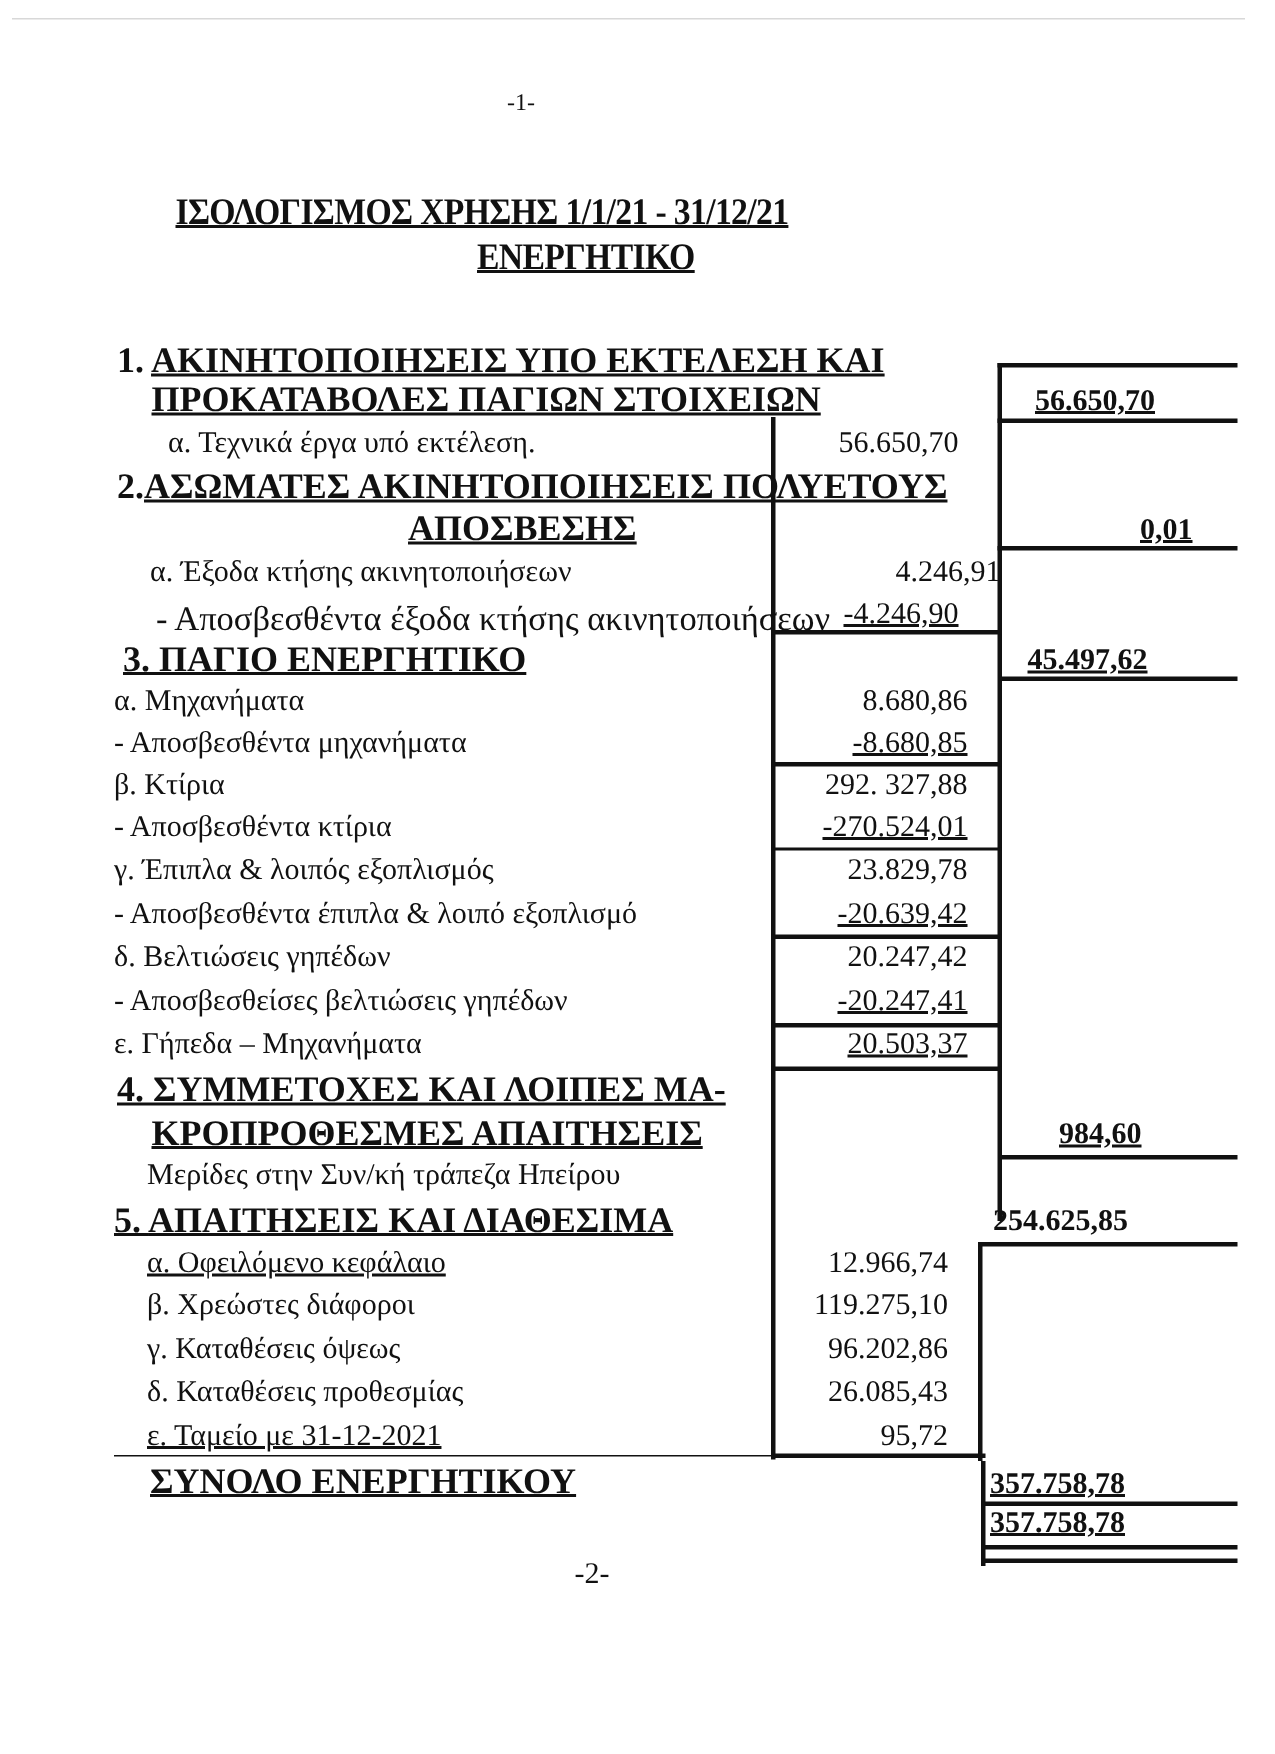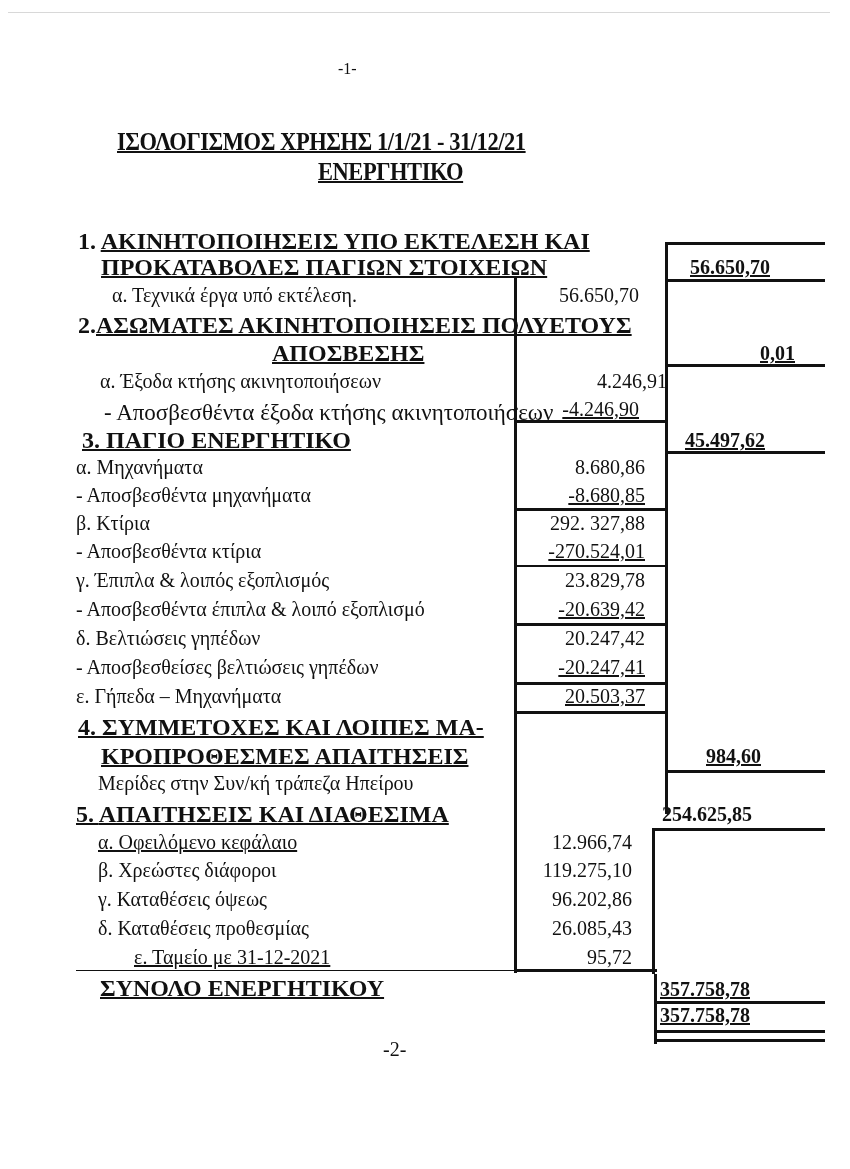--- a/index.html
+++ b/index.html
@@ -92,21 +92,21 @@
 </div>
 <div class="abs bnum" style="left:662px;top:803px;text-decoration:none;">254.625,85</div>
 <div class="abs txt" style="left:98px;top:831px;text-decoration:underline;">α. Οφειλόμενο  κεφάλαιο</div>
 <div class="abs num" style="left:487px;top:831px;">12.966,74</div>
 <div class="abs txt" style="left:98px;top:859px;">β. Χρεώστες διάφοροι</div>
 <div class="abs num" style="left:487px;top:859px;">119.275,10</div>
 <div class="abs txt" style="left:98px;top:888px;">γ. Καταθέσεις όψεως</div>
 <div class="abs num" style="left:487px;top:888px;">96.202,86</div>
 <div class="abs txt" style="left:98px;top:917px;text-align:center;">δ. Καταθέσεις προθεσμίας</div>
 <div class="abs num" style="left:487px;top:917px;">26.085,43</div>
-<div class="abs txt" style="left:98px;top:946px;text-decoration:underline;margin-left:36px;">ε. Ταμείο με 31-12-2021</div>
+<div class="abs txt" style="left:98px;top:946px;text-decoration:underline;">ε. Ταμείο με 31-12-2021</div>
 <div class="abs num" style="left:487px;top:946px;">95,72</div>
 
 <div class="abs h" style="left:100px;top:975px;">
   <u>ΣΥΝΟΛΟ ΕΝΕΡΓΗΤΙΚΟΥ</u>
 </div>
 <div class="abs bnum" style="left:660px;top:978px;">357.758,78</div>
 <div class="abs bnum" style="left:660px;top:1004px;">357.758,78</div>
 
 <div class="abs footer">-2-</div>
 

